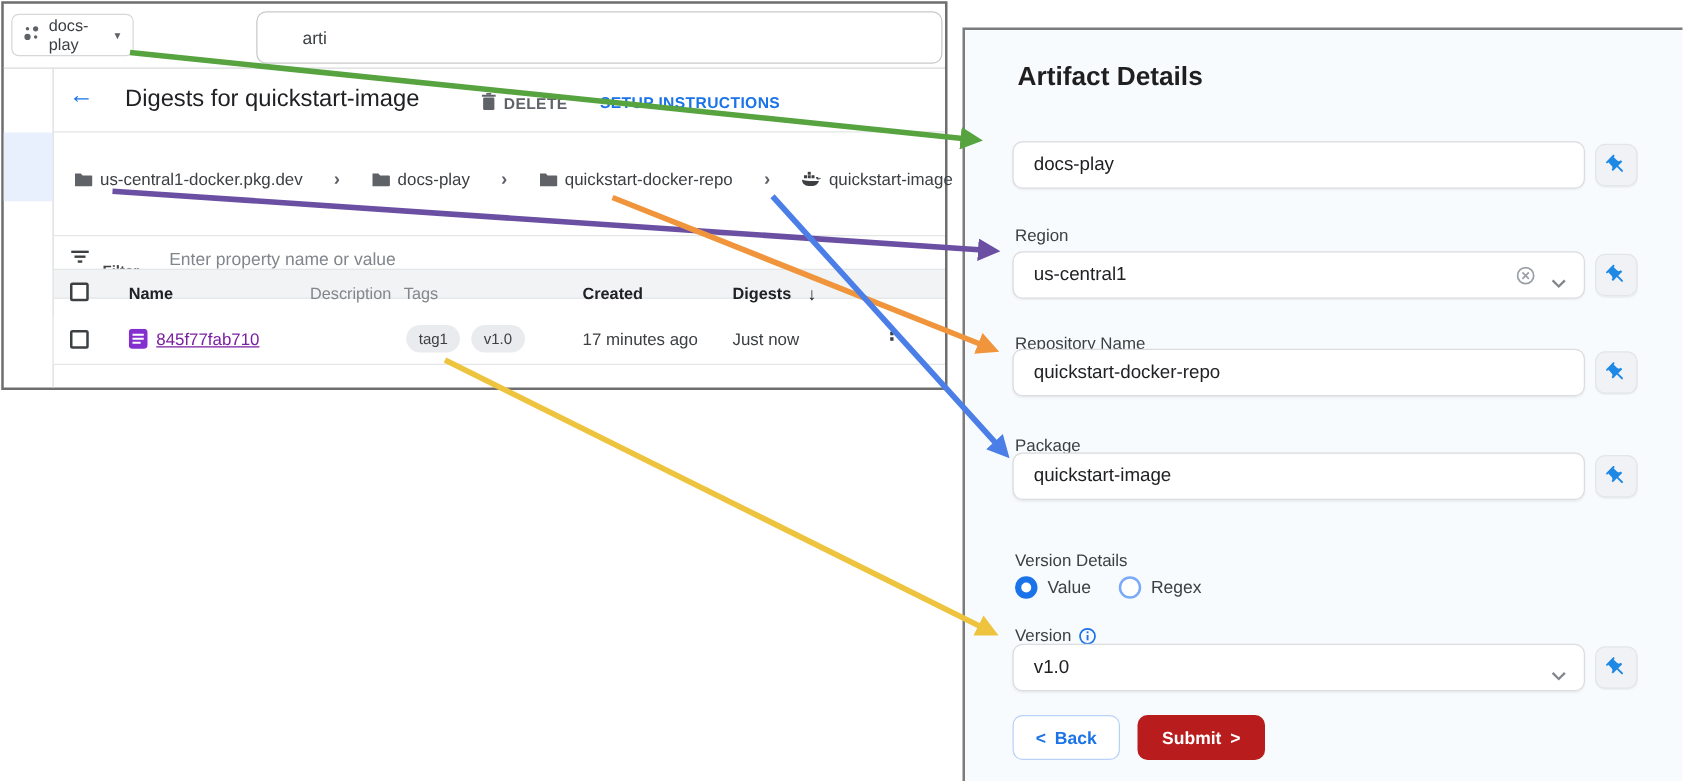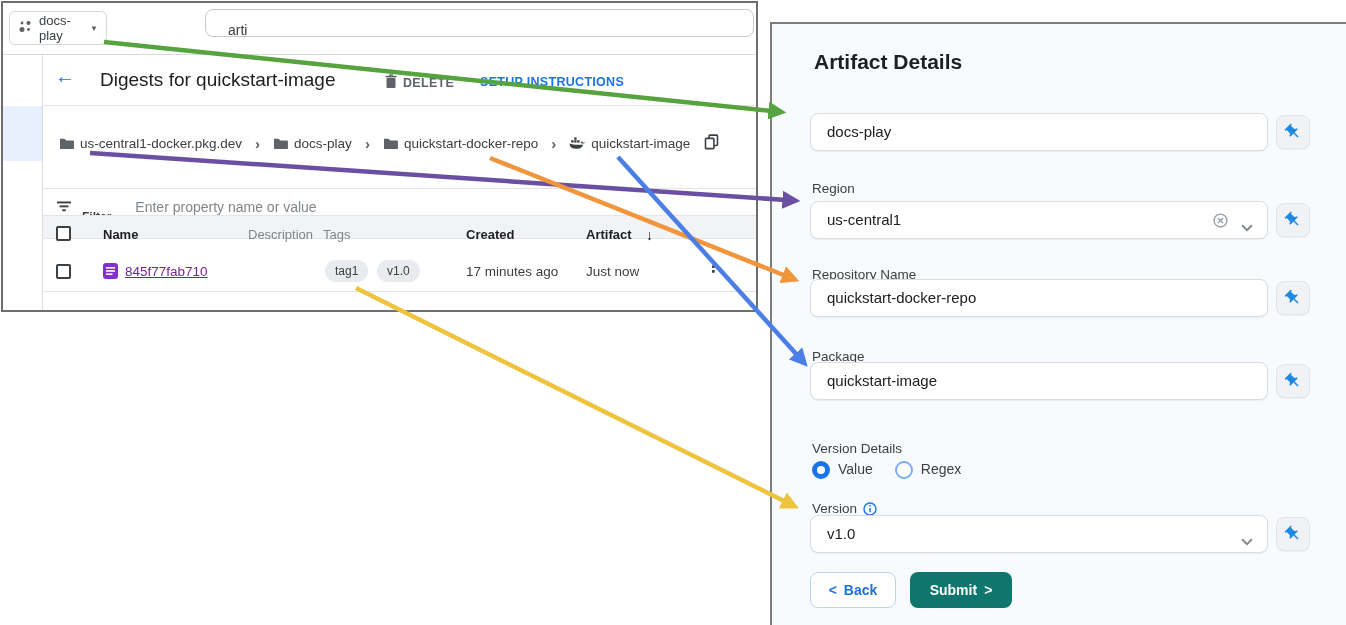--- a/index.html
+++ b/index.html
@@ -11,32 +11,32 @@
   .abs { position:absolute; }
 
   
   .shot { left:1px; top:1px; width:757px; height:311px; background:#fff;
           border:2px solid #6e6e6e; }
   .proj-btn { left:6px; top:8px; width:98px; height:34px; border:1px solid #d5d7da;
               border-radius:6px; display:flex; align-items:center; gap:7px;
               padding:0 8px; background:#fff; cursor:pointer; }
   .proj-btn .lbl { font-size:13px; color:#3c4043; }
   .proj-btn .caret { font-size:8px; color:#5f6368; }
-  .searchbox { left:202px; top:6px; width:549px; height:28px; border:1px solid #c6c9cc;
+  .searchbox { left:202px; top:6px; width:549px; height:42px; border:1px solid #c6c9cc;
                border-radius:8px; background:#fff; font-size:14px; color:#3c4043;
-               line-height:40px; padding-left:22px; }
+               line-height:40px; padding-left:36px; }
   .topbar-line { left:0; top:51px; width:753px; height:1px; background:#d9dadb; }
   .side-vline { left:39px; top:52px; width:1px; height:255px; background:#dadce0; }
   .side-hl { left:0; top:103px; width:39px; height:55px; background:#e8f0fe; }
   .back-arrow { left:52px; top:62px; font-size:20px; color:#1a73e8; }
   .pg-title { left:97px; top:66px; font-size:19px; color:#202124; }
   .act-btn { display:flex; align-items:center; gap:6px; font-size:12.5px; font-weight:bold;
              letter-spacing:.3px; cursor:pointer; }
   .hdr-line { left:39px; top:102px; width:714px; height:1px; background:#e4e5e6; }
-  .crumbs { left:56px; top:131px; display:flex; align-items:center; gap:12px;
+  .crumbs { left:56px; top:131px; display:flex; align-items:center; gap:24px;
             font-size:13.5px; color:#3c4043; white-space:nowrap; }
   .crumb { display:flex; align-items:center; gap:6px; }
   .crumb-sep { color:#5f6368; font-size:15px; font-weight:bold; padding:0 1px; }
   .crumb-line { left:39px; top:185px; width:714px; height:1px; background:#e4e5e6; }
   .filter-row { left:53px; top:186px; display:flex; align-items:center; gap:10px; }
   .filter-lbl { font-size:12px; font-weight:bold; color:#404040;margin-top:21px; }
   .filter-ph { font-size:14px; color:#80868b; padding-left:14px; }
   .thead { left:40px; top:212px; width:713px; height:24px; background:#f1f3f4;
            border-top:1px solid #e4e5e6; border-bottom:1px solid #e4e5e6; }
   .th { position:absolute; top:11px; font-size:13px; font-weight:bold; color:#202124; }
@@ -63,21 +63,21 @@
   .pin-btn { position:absolute; width:34px; height:34px; background:#f0f2f5;
              border:1px solid #e2e5e9; border-radius:8px; display:flex; align-items:center;
              justify-content:center; cursor:pointer; box-shadow:0 1px 1px rgba(0,0,0,.05); }
   .radio-row { position:absolute; left:40px; top:437px; display:flex; align-items:center; gap:22px; }
   .radio-opt { display:flex; align-items:flex-start; gap:8px; font-size:14px; color:#3c4043; cursor:pointer; }
   .radio-on  { width:18px; height:18px; border-radius:50%; border:5px solid #1a73e8; background:#fff; }
   .radio-off { width:18px; height:18px; border-radius:50%; border:2px solid #7baaf7; background:#fff; }
   .btn-back { position:absolute; left:38px; top:548px; width:86px; height:36px; background:#fff;
               border:1px solid #b9d2f7; border-radius:8px; color:#1a73e8; font-weight:bold;
               font-size:14px; display:flex; align-items:center; justify-content:center; gap:7px; cursor:pointer; }
-  .btn-submit { position:absolute; left:138px; top:548px; width:102px; height:36px; background:#0f766e;
+  .btn-submit { position:absolute; left:138px; top:548px; width:102px; height:36px; background:#b91c1c;
               border:none; border-radius:8px; color:#fff; font-weight:bold; font-size:14px;
               display:flex; align-items:center; justify-content:center; gap:7px; cursor:pointer; }
   .arrows { left:0; top:0; width:1346px; height:625px; pointer-events:none; z-index:40; }
 </style>
 </head>
 <body>
 
 <div class="abs shot">
 
   <div class="abs proj-btn">
@@ -177,21 +177,21 @@
     <span class="filter-lbl">Filter</span>
     <span class="filter-ph">Enter property name or value</span>
   </div>
 
   <div class="abs thead">
     <div class="cb" style="position:absolute; left:13px; top:10px;"></div>
     <span class="th" style="left:60px;">Name</span>
     <span class="th dim" style="left:205px;">Description</span>
     <span class="th dim" style="left:280px;">Tags</span>
     <span class="th" style="left:423px;">Created</span>
-    <span class="th" style="left:543px;">Artifact</span>
+    <span class="th" style="left:543px;">Digests</span>
     <span class="th" style="left:603px; font-size:14px;">↓</span>
   </div>
 
   <div class="abs trow">
     <div class="cb" style="position:absolute; left:13px; top:11px;"></div>
     <span style="position:absolute; left:60px; top:10px;">
       <svg width="16" height="17" viewBox="0 0 16 17">
           <rect x="0" y="0" width="15" height="16" rx="3" fill="#8430ce"></rect>
         <g fill="#fff">
             <rect x="3" y="4" width="9" height="1.6"></rect>

